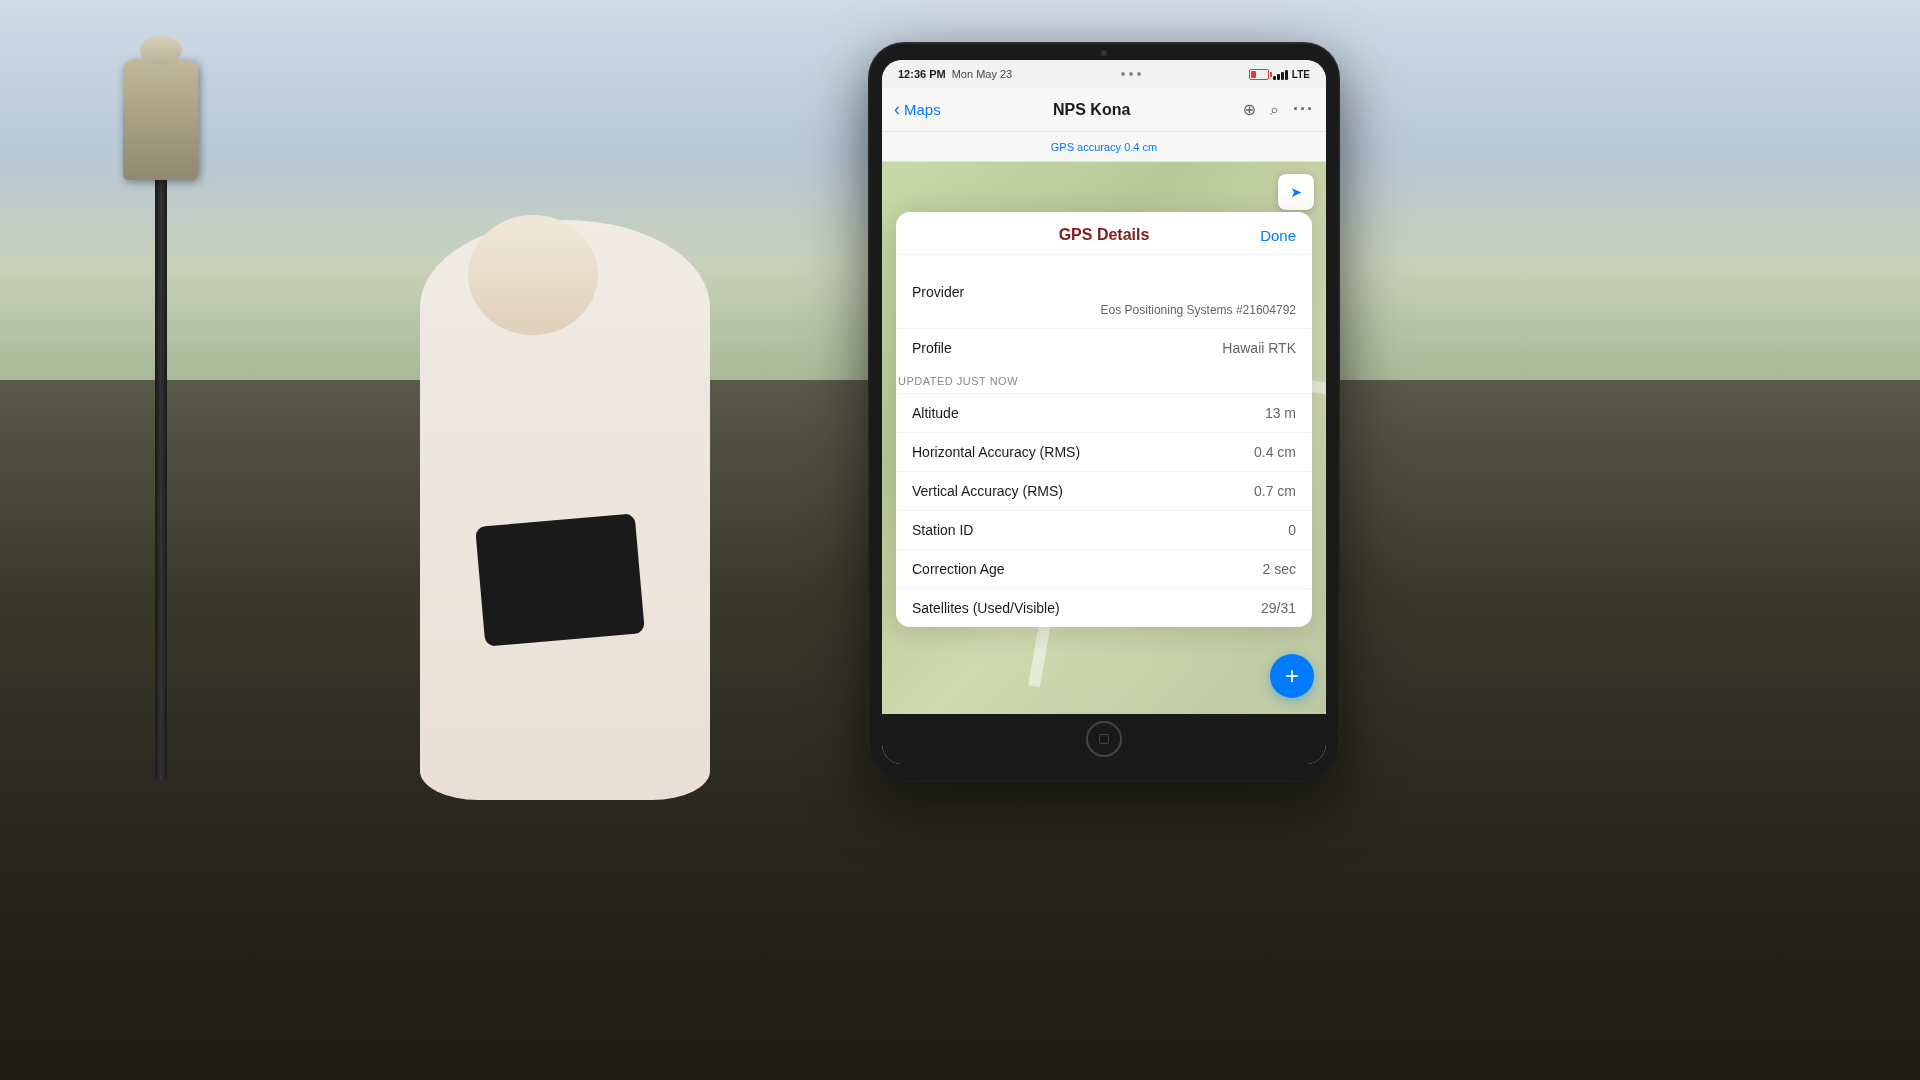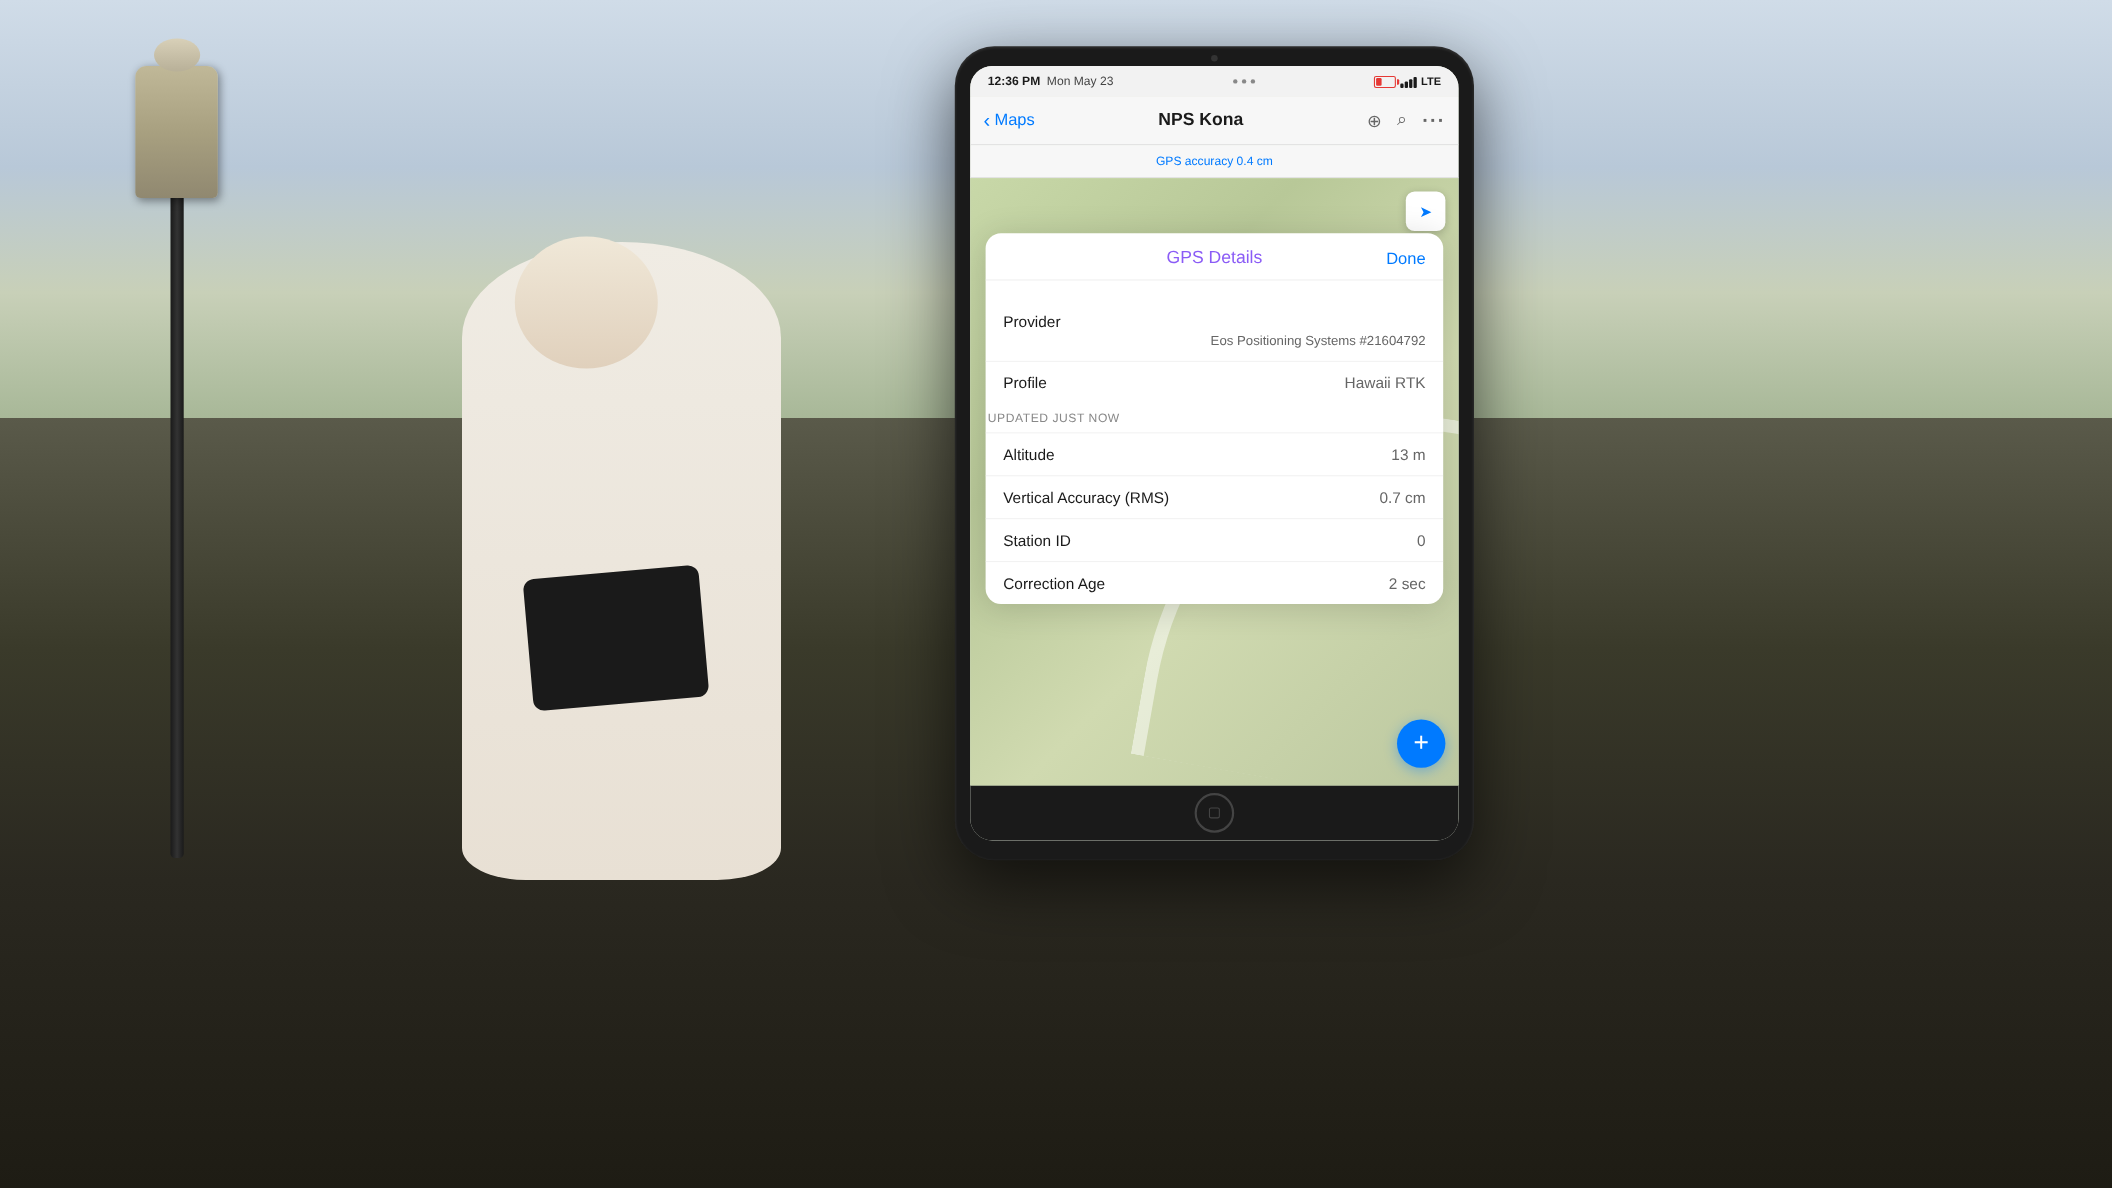--- a/index.html
+++ b/index.html
@@ -287,22 +287,22 @@
       align-items: center;
       justify-content: space-between;
       padding: 14px 16px 10px;
       border-bottom: 1px solid #f0f0f0;
     }
 
     .modal-title {
       flex: 1;
       text-align: center;
       font-size: 16px;
-      font-weight: 400;
-      color: #8b5cf6;
+      font-weight: 700;
+      color: #7f1d1d;
     }
 
     .modal-done {
       color: #007aff;
       font-size: 15px;
       cursor: pointer;
       min-width: 40px;
       text-align: right;
     }
 
@@ -468,30 +468,38 @@
         </div>
 
         <div class="modal-section-header">UPDATED JUST NOW</div>
 
         <div class="modal-section">
           <div class="modal-row">
             <span class="modal-row-label">Altitude</span>
             <span class="modal-row-value">13 m</span>
           </div>
           <div class="modal-row">
+            <span class="modal-row-label">Horizontal Accuracy (RMS)</span>
+            <span class="modal-row-value">0.4 cm</span>
+          </div>
+          <div class="modal-row">
             <span class="modal-row-label">Vertical Accuracy (RMS)</span>
             <span class="modal-row-value">0.7 cm</span>
           </div>
           <div class="modal-row">
             <span class="modal-row-label">Station ID</span>
             <span class="modal-row-value">0</span>
           </div>
           <div class="modal-row">
             <span class="modal-row-label">Correction Age</span>
             <span class="modal-row-value">2 sec</span>
+          </div>
+          <div class="modal-row">
+            <span class="modal-row-label">Satellites (Used/Visible)</span>
+            <span class="modal-row-value">29/31</span>
           </div>
         </div>
       </div>
 
       <div class="add-btn">
         <span>+</span>
       </div>
     </div>
 
     <div class="tablet-home" style="background:#1a1a1a;">

